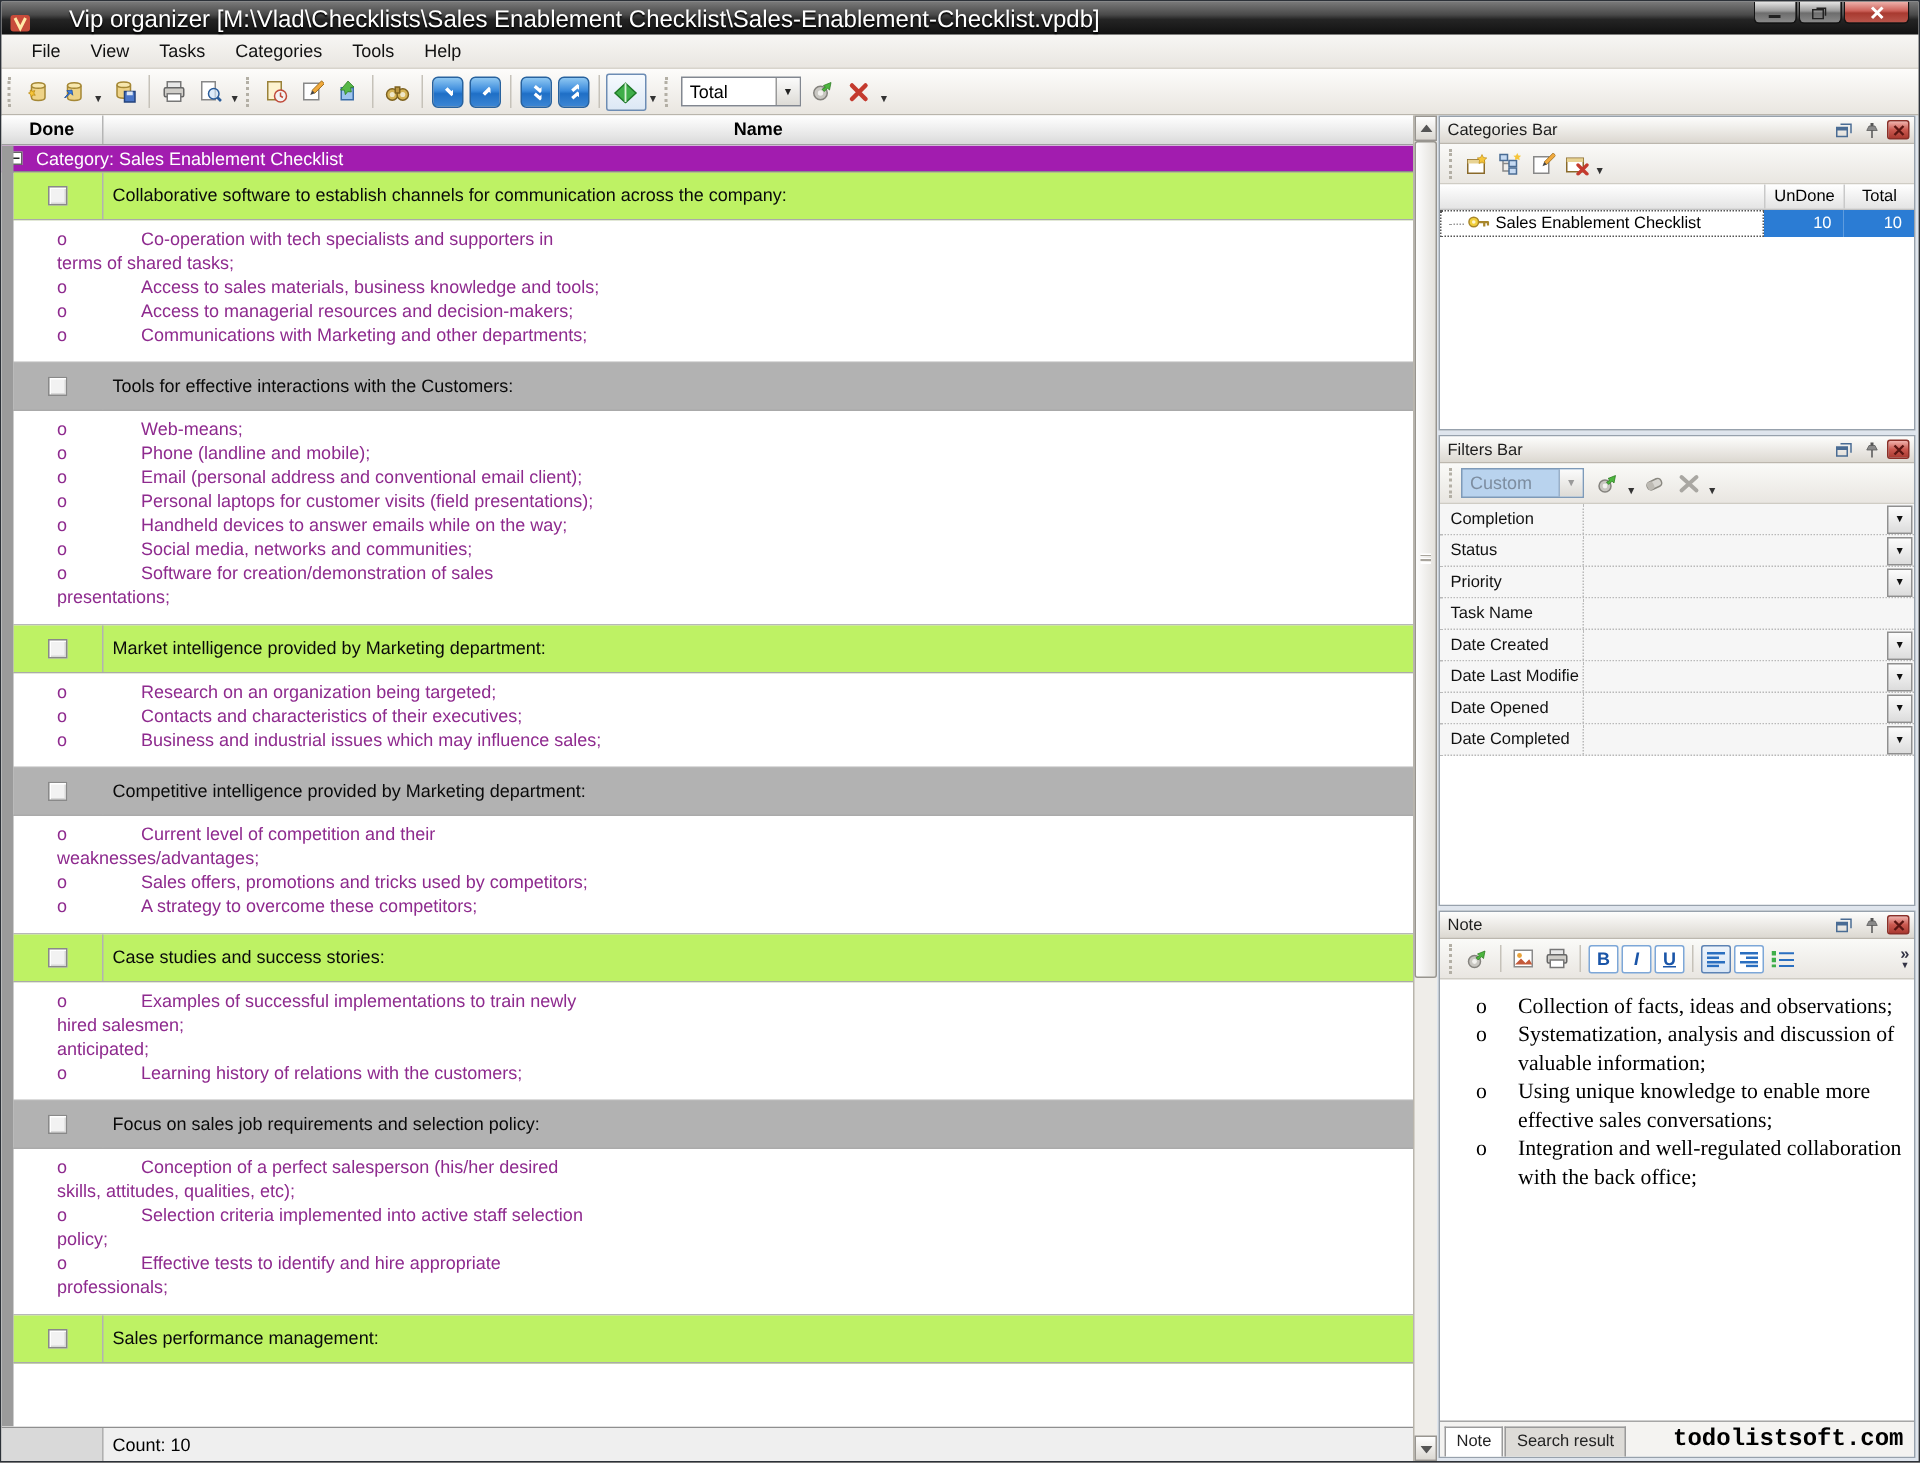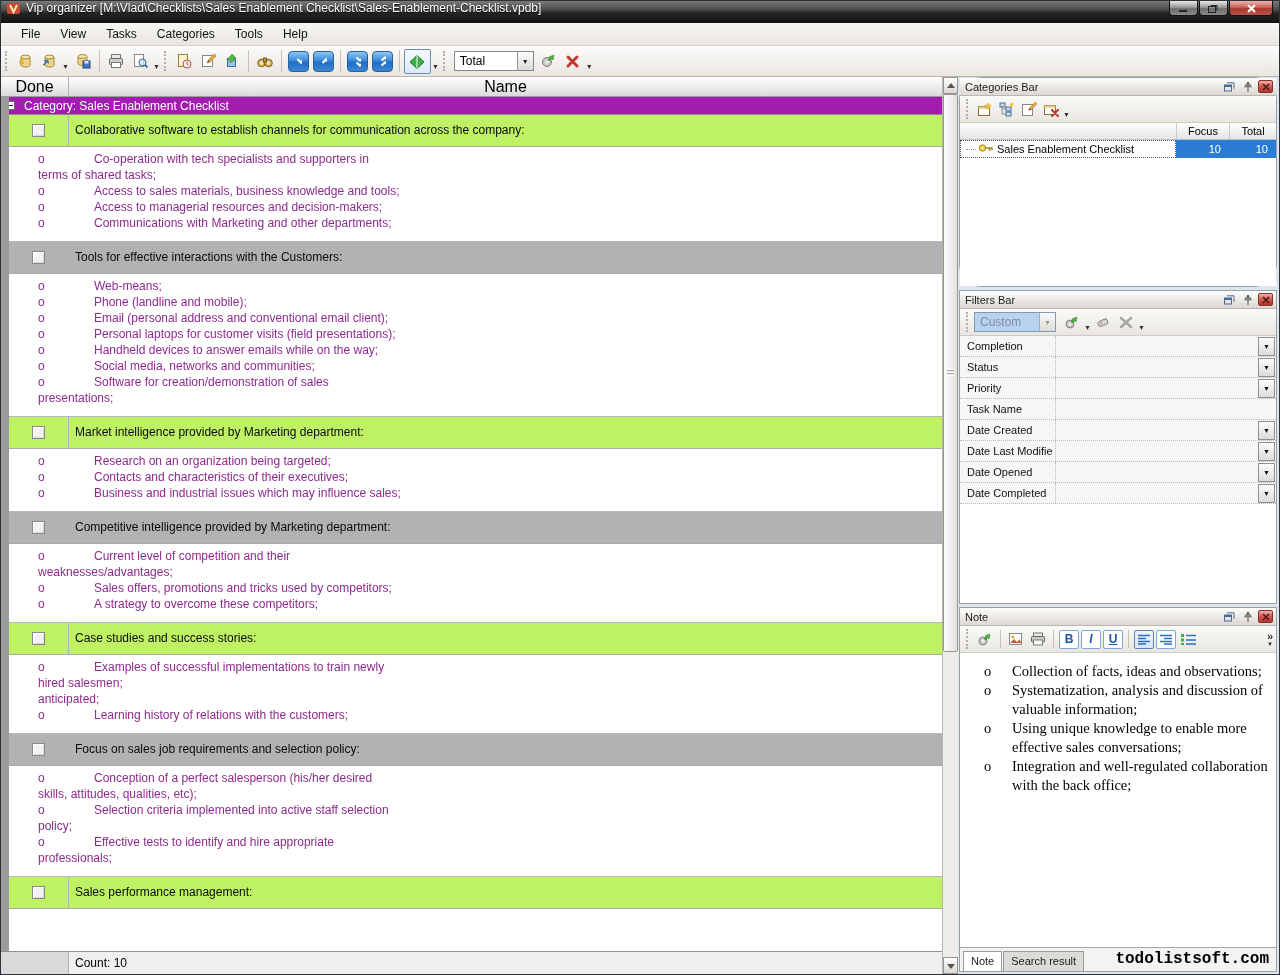--- a/index.html
+++ b/index.html
@@ -2,21 +2,21 @@
 <html><head>
 <meta charset="utf-8">
 <style>
   html,body{margin:0;padding:0;background:#444;}
   *{box-sizing:border-box;}
   .window{width:1280px;height:975px;position:relative;background:#e9e7e2;
     font-family:"Liberation Sans",sans-serif;border:1px solid #2c3138;overflow:hidden;
     display:flex;flex-direction:column;}
   
   .titlebar{height:22px;flex:none;background:linear-gradient(#7a7a7a,#4a4a4a 40%,#242424 55%,#111);
-    display:flex;align-items:flex-start;color:#fff;font-size:12px;padding-left:5px;position:relative;}
+    display:flex;align-items:flex-end;color:#fff;font-size:16px;padding-left:5px;position:relative;gap:20px;}
   .titlebar .ttext{margin-left:5px;text-shadow:0 1px 1px #000;white-space:nowrap;}
   .wbtns{position:absolute;right:6px;top:0;display:flex;}
   .wbtn{width:29px;height:15px;margin-left:1px;border:1px solid #141414;border-top:none;
     border-radius:0 0 4px 4px;background:linear-gradient(#e8e8e8,#9a9a9a 45%,#6d6d6d 55%,#8a8a8a);
     display:flex;align-items:center;justify-content:center;color:#222;font-size:9px;line-height:9px;}
   .wbtn.close{width:44px;background:linear-gradient(#efb4ae,#cc6058 45%,#a83a30 55%,#b9554b);color:#fff;}
   
   .menubar{height:23px;flex:none;background:linear-gradient(#f7f6f4,#e9e6e1);display:flex;
     align-items:center;font-size:12px;color:#111;border-bottom:1px solid #d8d4cc;padding-left:10px;}
   .menu-item{padding:3px 10px;cursor:default;}
@@ -40,21 +40,21 @@
     background:linear-gradient(#fbfbfb,#dddbd6);display:flex;align-items:center;justify-content:center;
     font-size:7px;color:#222;}
   
   .bodyrow{flex:1;display:flex;min-height:0;}
   .main{width:941px;flex:none;display:flex;flex-direction:column;min-height:0;background:#fff;}
   .groupby{height:32px;flex:none;background:#000;display:flex;align-items:center;padding-left:7px;}
   .group-btn{background:#f8f8f8;border:1px solid #fff;padding:2px 7px;font-size:12px;font-weight:bold;
     color:#000;display:inline-flex;align-items:center;}
   .group-btn .tri{color:#9a9a9a;font-weight:normal;font-size:10px;margin-left:6px;}
   .colheaders{height:20px;flex:none;display:flex;background:linear-gradient(#fff,#e6e6e6 70%,#dadada);
-    border-bottom:1px solid #9e9e9e;font-size:16px;font-weight:normal;}
+    border-bottom:1px solid #9e9e9e;font-size:12px;font-weight:bold;}
   .ch-done{width:68px;border-right:1px solid #b5b5b5;text-align:center;line-height:19px;}
   .ch-name{flex:1;text-align:center;line-height:19px;}
   .rowswrap{flex:1;min-height:0;overflow:hidden;position:relative;padding-left:8px;background:#fff;}
   .rowswrap::before{content:"";position:absolute;left:0;top:0;bottom:0;width:8px;background:#9b9b9b;}
   .group-row{margin-left:-8px;height:18px;background:#a21caf;color:#fff;font-size:12px;
     display:flex;align-items:center;border-bottom:1px solid #8a8a8a;}
   .grpbox{width:9px;height:9px;background:#fff;border:1px solid #666;margin:0 9px 0 5px;
     display:inline-flex;align-items:center;justify-content:center;flex:none;}
   .grpbox i{display:block;width:5px;height:1px;background:#222;}
   .task-row{display:flex;border-bottom:1px solid #aaa;background:#bef264;}
@@ -77,21 +77,21 @@
   .sbtn{height:17px;flex:none;border:1px solid #989590;background:linear-gradient(#fefefe,#dbd8d2);
     display:flex;align-items:center;justify-content:center;font-size:7px;color:#555;}
   .sthumb{height:558px;flex:none;border:1px solid #98958f;border-radius:2px;
     background:linear-gradient(90deg,#fdfdfd,#e3e1dc);position:relative;}
   .sthumb::after{content:"";position:absolute;left:3px;right:3px;top:50%;height:7px;margin-top:-4px;
     background:repeating-linear-gradient(#fff 0 1px,#a8a49c 1px 2px,transparent 2px 3px);}
   .strack{flex:1;}
   
   .right{flex:1;background:#dfe5ed;padding:0 2px 2px 1px;display:flex;flex-direction:column;min-height:0;}
   .panel{border:1px solid #97a1ac;background:#fff;display:flex;flex-direction:column;min-height:0;}
-  .panel.categories{height:210px;flex:none;border-radius:23px;}
+  .panel.categories{height:210px;flex:none;}
   .panel.filters{height:314px;flex:none;margin-top:3px;}
   .panel.note{flex:1;margin-top:3px;}
   .ptitle{height:18px;flex:none;background:linear-gradient(#fdfdfc,#dcd8d1);
     border-bottom:1px solid #bcb7ae;display:flex;align-items:center;font-size:11px;color:#1c1c1c;
     padding:0 3px 0 5px;}
   .pbtns{margin-left:auto;display:flex;align-items:center;gap:3px;}
   .pbtn{width:15px;height:13px;display:flex;align-items:center;justify-content:center;
     border:1px solid transparent;}
   .pbtn.closep{border:1px solid #8a2f28;border-radius:2px;
     background:linear-gradient(#f0b2ac,#cb5950 50%,#aa3a31);}
@@ -492,21 +492,21 @@
               <svg width="17" height="15">
                 <rect x="1.5" y="3.5" width="11" height="9" fill="#fff" stroke="#8a6a2a"></rect>
                 <rect x="1.5" y="3.5" width="11" height="2.5" fill="#e8d394"></rect>
                 <path d="M9 8l6 6M15 8l-6 6" stroke="#c43a2e" stroke-width="2.2" stroke-linecap="round"></path>
               </svg>
             </button>
           <span class="mini-caret">▼</span>
         </div>
         <div class="cgrid-header">
           <div class="cgh-name"></div>
-          <div class="cgh-undone">Focus</div>
+          <div class="cgh-undone">UnDone</div>
           <div class="cgh-total">Total</div>
         </div>
         <div id="category-rows">
             <div class="crow">
               <div class="namebox">
                 <span class="stub"></span>
                 <span><svg width="15" height="12">
                     <circle cx="4.5" cy="6" r="3.2" fill="#f2d03c" stroke="#a8862a"></circle>
                     <circle cx="4.5" cy="6" r="1.2" fill="#fdf4cf"></circle>
                     <path d="M7.5 6h7M11.5 6v3M14 6v2.3" stroke="#a8862a" stroke-width="1.5" fill="none"></path>

